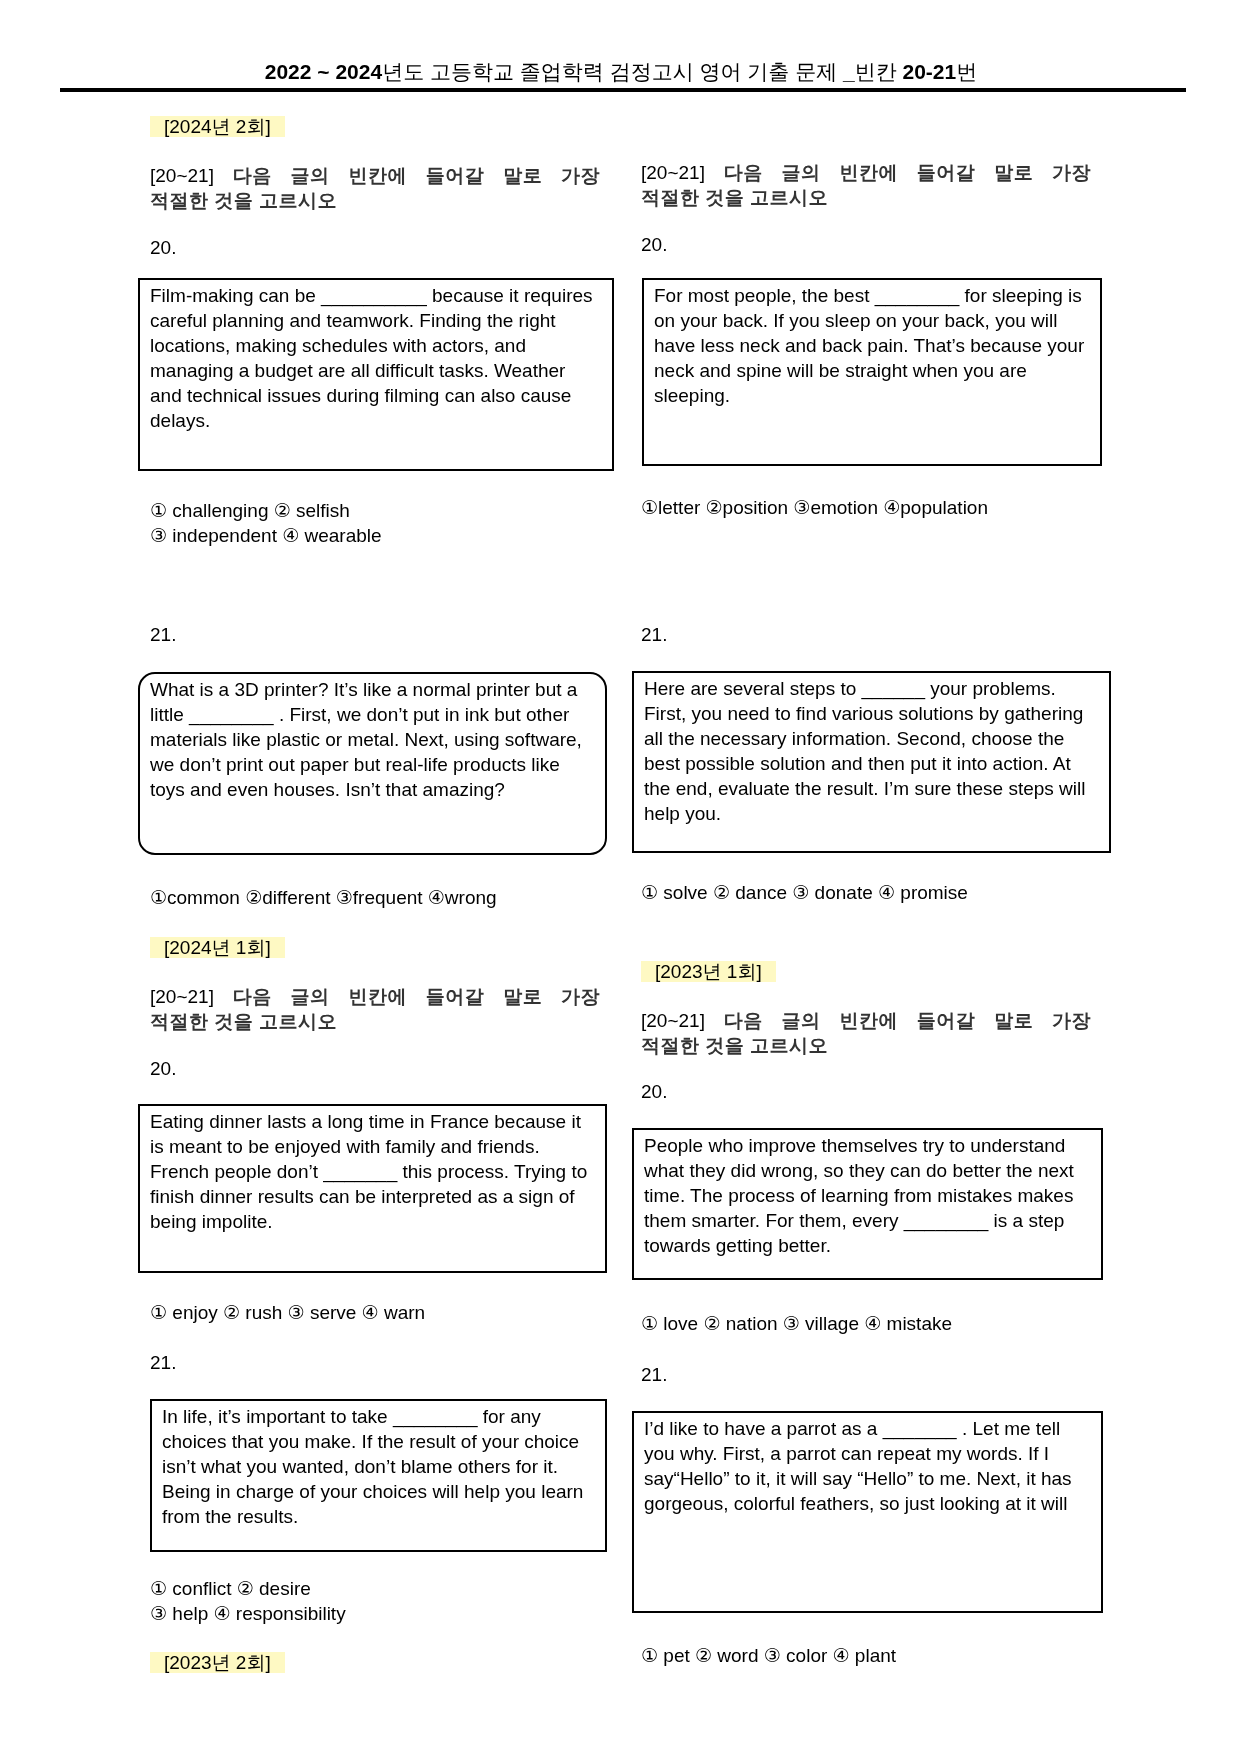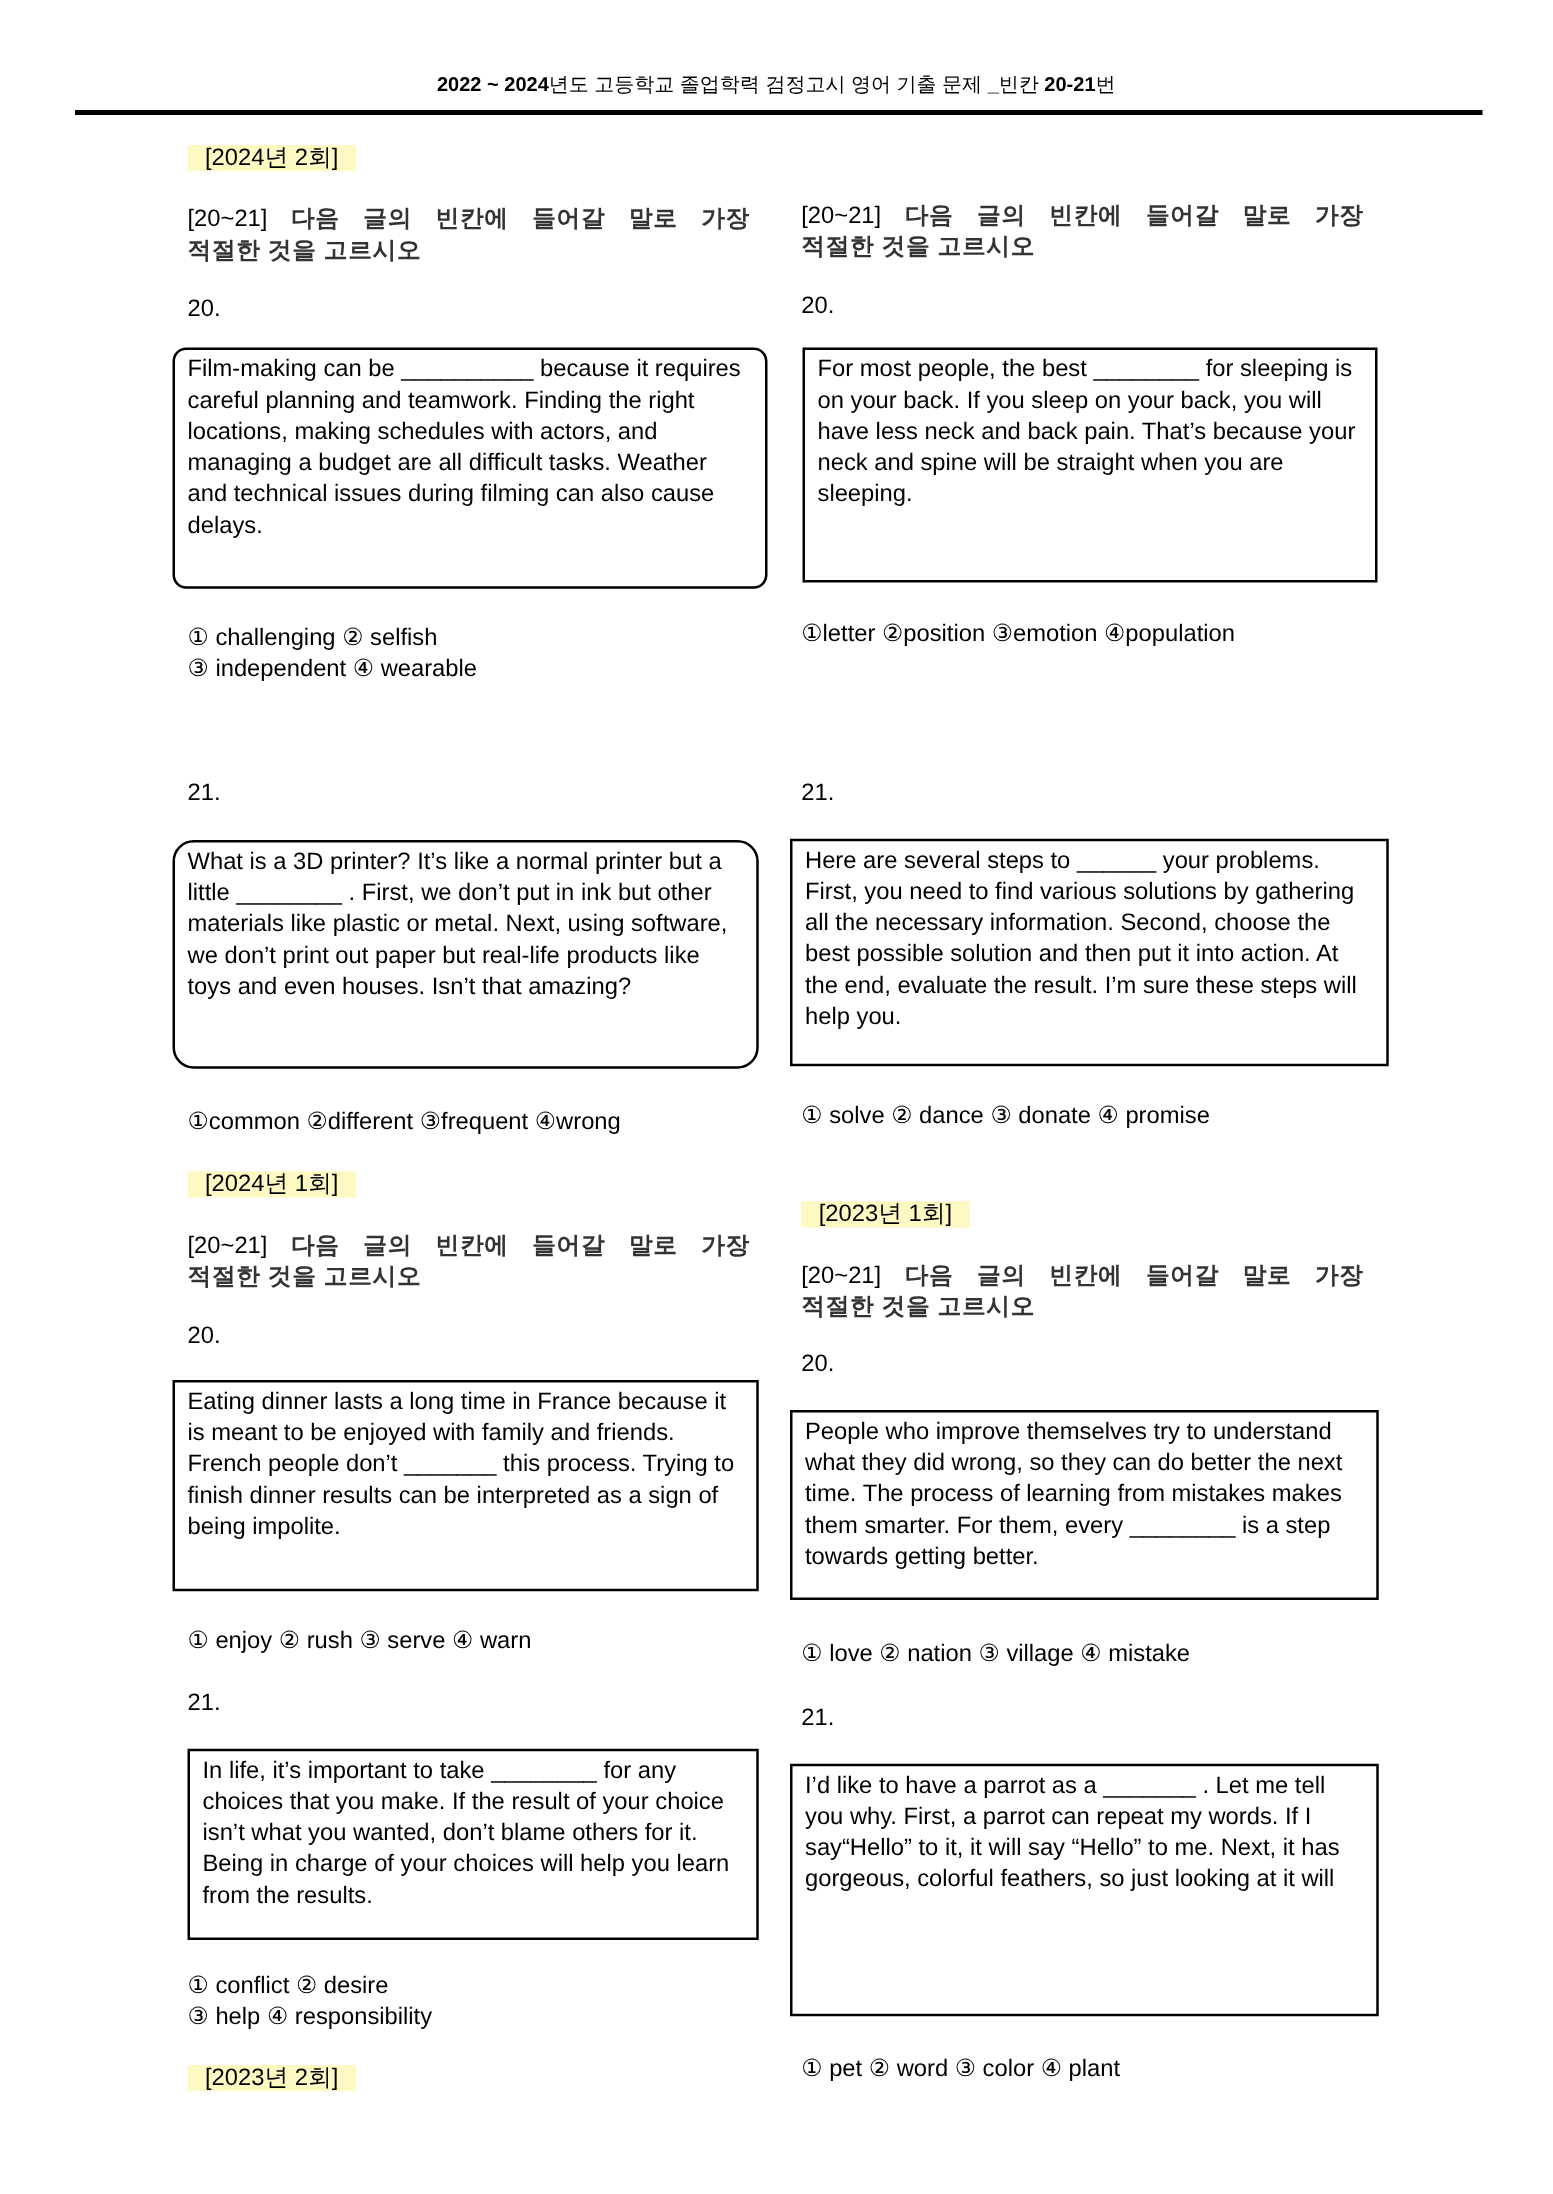--- a/index.html
+++ b/index.html
@@ -1,19 +1,19 @@
 <!DOCTYPE html>
 <html><head>
 <meta charset="utf-8">
 <style>
   html, body { margin: 0; padding: 0; background: #ffffff; }
   body { width: 1242px; height: 1755px; position: relative; overflow: hidden;
          font-family: "Liberation Sans", "DejaVu Sans", sans-serif; color: #000; }
   .header-title { position: absolute; left: 0; top: 58px; width: 1242px; text-align: center;
-         font-size: 16px; font-weight: normal; letter-spacing: 0px; }
+         font-size: 21px; font-weight: normal; letter-spacing: 0px; }
   .header-title b { font-weight: bold; }
   .header-rule { position: absolute; left: 60px; top: 88px; width: 1126px; height: 4px; background: #000; }
   .abs { position: absolute; }
   .txt { font-size: 19px; line-height: 25px; white-space: nowrap; }
   .session-label { background: #fef9c3; padding: 0 14px; }
   .instr { font-size: 19px; line-height: 25px; width: 450px; color: #000; }
   .instr .k { color: #333; letter-spacing: 0.5px; font-weight: bold; }
   .instr .justify { display: flex; justify-content: space-between; }
   .box { position: absolute; border: 2px solid #000; box-sizing: border-box; }
   .box p { margin: 0; font-size: 19px; line-height: 25px; padding: 3px 10px 0 10px; }
@@ -34,21 +34,21 @@
       <span class="k">글의</span>
       <span class="k">빈칸에</span>
       <span class="k">들어갈</span>
       <span class="k">말로</span>
       <span class="k">가장</span>
     </div>
   <div class="k">적절한 것을 고르시오</div>
 </div>
 
 <div class="abs txt" style="left:150px; top:235px;">20.</div>
-<div class="box" style="left:138px; top:278px; width:476px; height:193px;border-radius:11px;">
+<div class="box" style="left:138px; top:278px; width:476px; height:193px;">
   <p>Film-making can be __________ because it requires careful planning and teamwork. Finding the right locations, making schedules with actors, and managing a budget are all difficult tasks. Weather and technical issues during filming can also cause delays.</p>
 </div>
 <div class="abs opts" style="left:150px; top:498px;">
   <div>① challenging ② selfish</div>
   <div>③ independent ④ wearable</div>
 </div>
 
 <div class="abs txt" style="left:150px; top:622px;">21.</div>
 <div class="box" style="left:138px; top:672px; width:469px; height:183px;border-radius:17px;">
   <p>What is a 3D printer? It’s like a normal printer but a little ________ . First, we don’t put in ink but other materials like plastic or metal. Next, using software, we don’t print out paper but real-life products like toys and even houses. Isn’t that amazing?</p>

